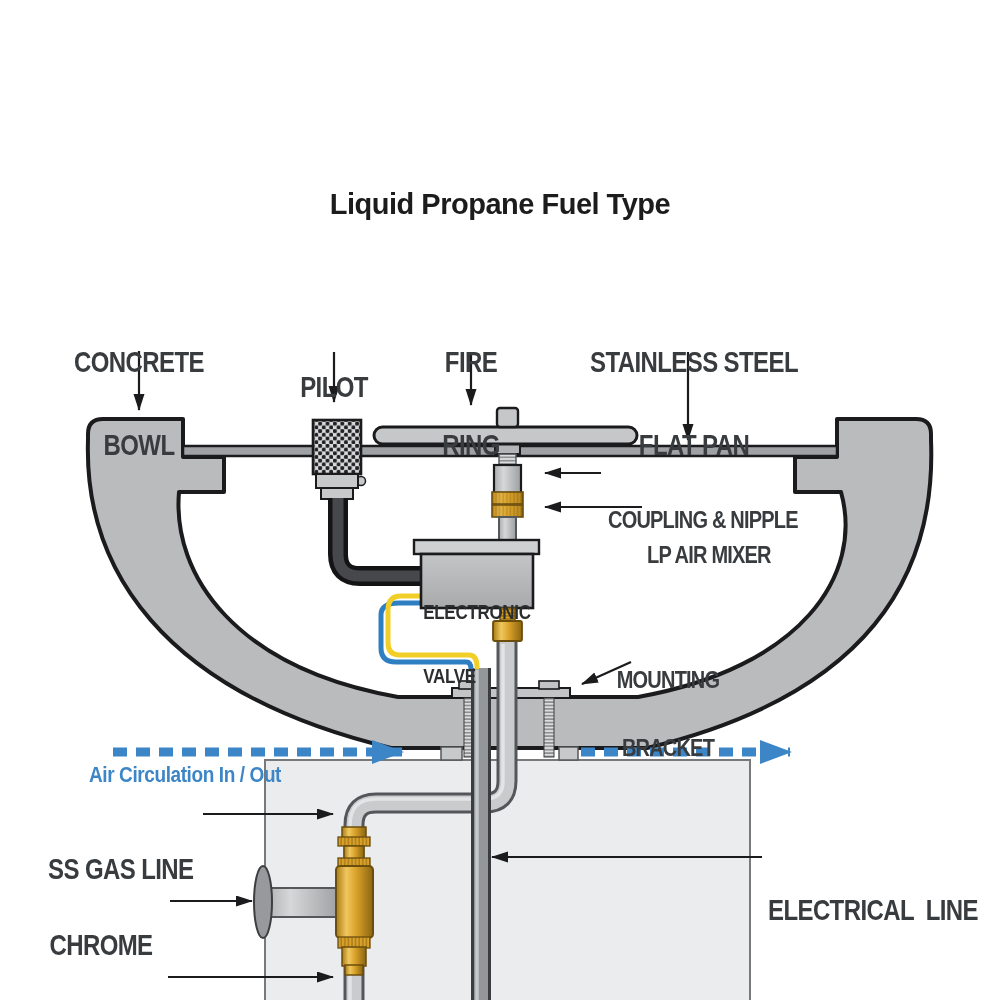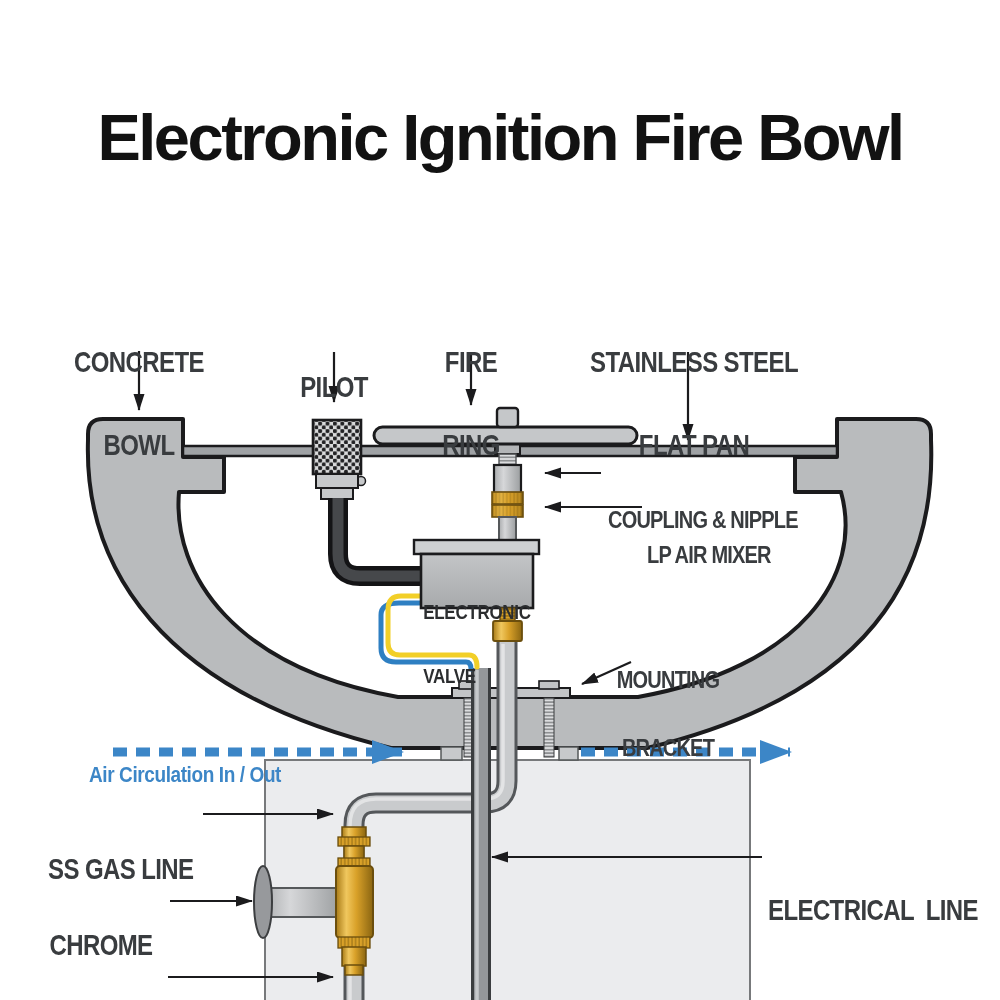--- a/index.html
+++ b/index.html
@@ -173,21 +173,21 @@
       <line x1="601" y1="473" x2="545" y2="473" marker-end="url(#ah-black)"></line>
       <line x1="642" y1="507" x2="545" y2="507" marker-end="url(#ah-black)"></line>
       <line x1="631" y1="662" x2="582" y2="684" marker-end="url(#ah-black)"></line>
       <line x1="203" y1="814" x2="333" y2="814" marker-end="url(#ah-black)"></line>
       <line x1="170" y1="901" x2="252" y2="901" marker-end="url(#ah-black)"></line>
       <line x1="168" y1="977" x2="333" y2="977" marker-end="url(#ah-black)"></line>
       <line x1="762" y1="857" x2="492" y2="857" marker-end="url(#ah-black)"></line>
     </g>
   </svg>
 
-  <div class="hdr-title">Electronic Ignition Fire Bowl</div>
+  <div class="hdr-sub">Liquid Propane Fuel Type</div>
 
   <div class="lbl ctr" style="left:139px;top:294px">
     <div>CONCRETE</div>
     <div>BOWL</div>
   </div>
 
   <div class="lbl ctr" style="left:334px;top:319px">
     <div>PILOT</div>
   </div>
 

